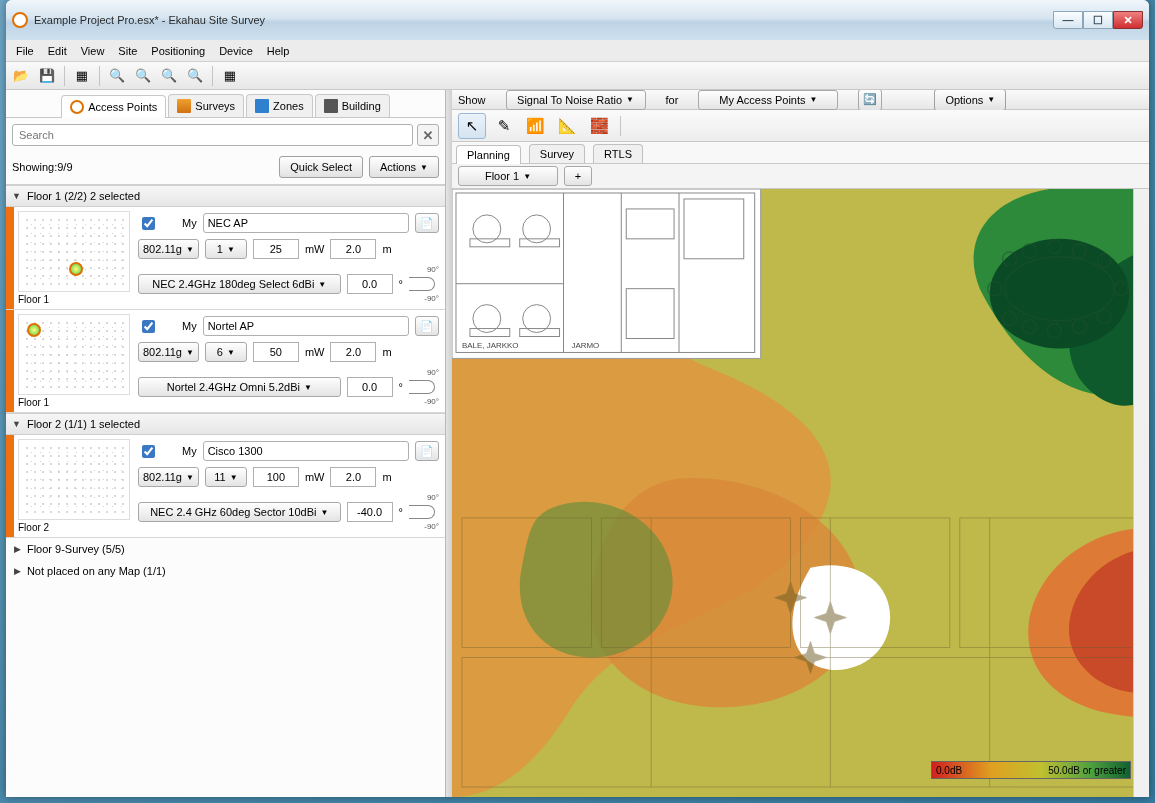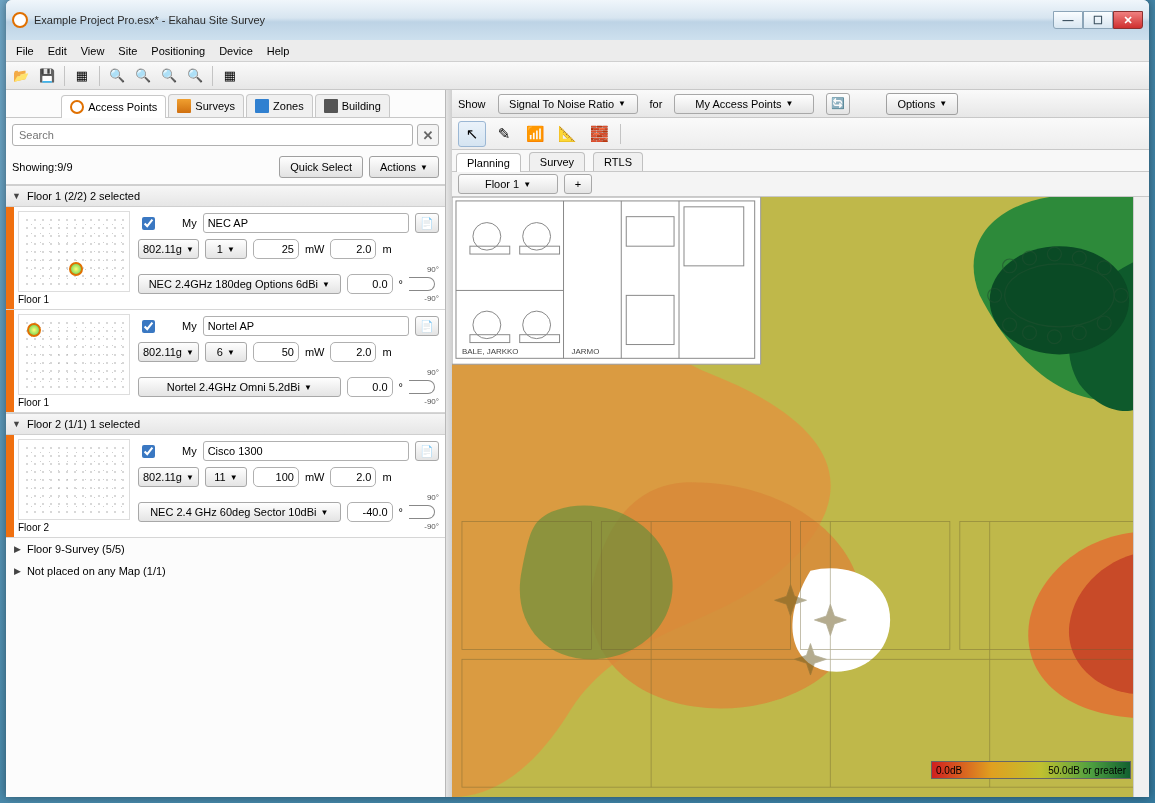--- a/index.html
+++ b/index.html
@@ -219,22 +219,22 @@
   height: 20px;
   border: 1px solid #a8a8a8; border-radius: 3px;
   background: linear-gradient(180deg,#fefefe,#e4e4e4);
   padding: 0 4px;
   display: flex; align-items: center; gap: 4px;
   font-size: 11px;
   justify-content: center;
 }
 .sel .caret { font-size: 8px; }
 .numfield {
-  width: 46px; height: 20px; text-align: right;
-  border: 1px solid #b0b0b0; border-radius: 5px;
+  width: 46px; height: 20px; text-align: center;
+  border: 1px solid #b0b0b0; border-radius: 0;
   padding: 0 4px; font-size: 11px;
 }
 .unit { font-size: 11px; }
 .angle-widget {
   width: 30px; height: 38px;
   font-size: 8px; color: #555;
   display: flex; flex-direction: column; justify-content: space-between;
   align-items: flex-end;
 }
 .angle-widget .arc { width: 26px; height: 14px; border: 1px solid #888; border-left: none; border-radius: 0 14px 14px 0; align-self: flex-start; }
@@ -248,24 +248,24 @@
 .tree-row .tri { color: #444; font-size: 9px; }
 .splitter { width: 6px; background: linear-gradient(90deg,#e4e4e4,#d0d0d0); cursor: col-resize; }
 
 
 .right-panel {
   flex: 1;
   display: flex; flex-direction: column;
   overflow: hidden;
 }
 .right-toolbar1 {
-  height: 28px;
+  height: 20px;
   background: linear-gradient(180deg,#fafafa,#e7e7e7);
   border-bottom: 1px solid #c8c8c8;
-  display: flex; align-items: center; padding: 0 6px; gap: 12px;
+  display: flex; align-items: center; padding: 0 6px; gap: 20px;
   font-size: 11px;
 }
 .right-toolbar1 .sel { height: 20px; }
 .refresh-btn {
   width: 24px; height: 22px;
   border: 1px solid #a8a8a8; border-radius: 3px;
   background: linear-gradient(180deg,#fefefe,#e4e4e4);
   display: flex; align-items: center; justify-content: center;
 }
 .right-toolbar2 {
@@ -445,21 +445,21 @@
                   <span>1</span>
                   <span class="caret">▼</span>
                 </div>
               <input class="numfield" value="25" style="">
               <span class="unit">mW</span>
               <input class="numfield" value="2.0" style="">
               <span class="unit">m</span>
             </div>
             <div class="row">
               <div class="sel wide">
-                  <span>NEC 2.4GHz 180deg Options 6dBi</span>
+                  <span>NEC 2.4GHz 180deg Select 6dBi</span>
                   <span class="caret">▼</span>
                 </div>
               <input class="numfield" value="0.0" style="">
               <span class="unit">°</span>
               <div class="angle-widget">
                 <span>90°</span>
                   <div class="arc"></div>
                   <span>-90°</span>
               </div>
             </div>

